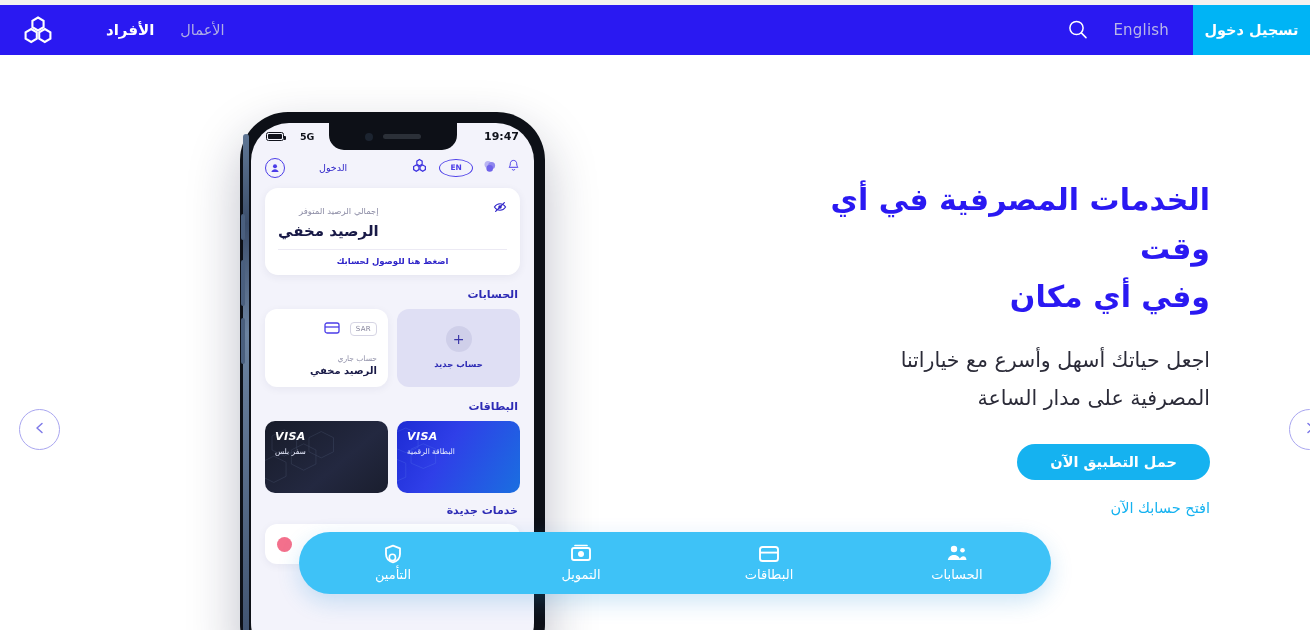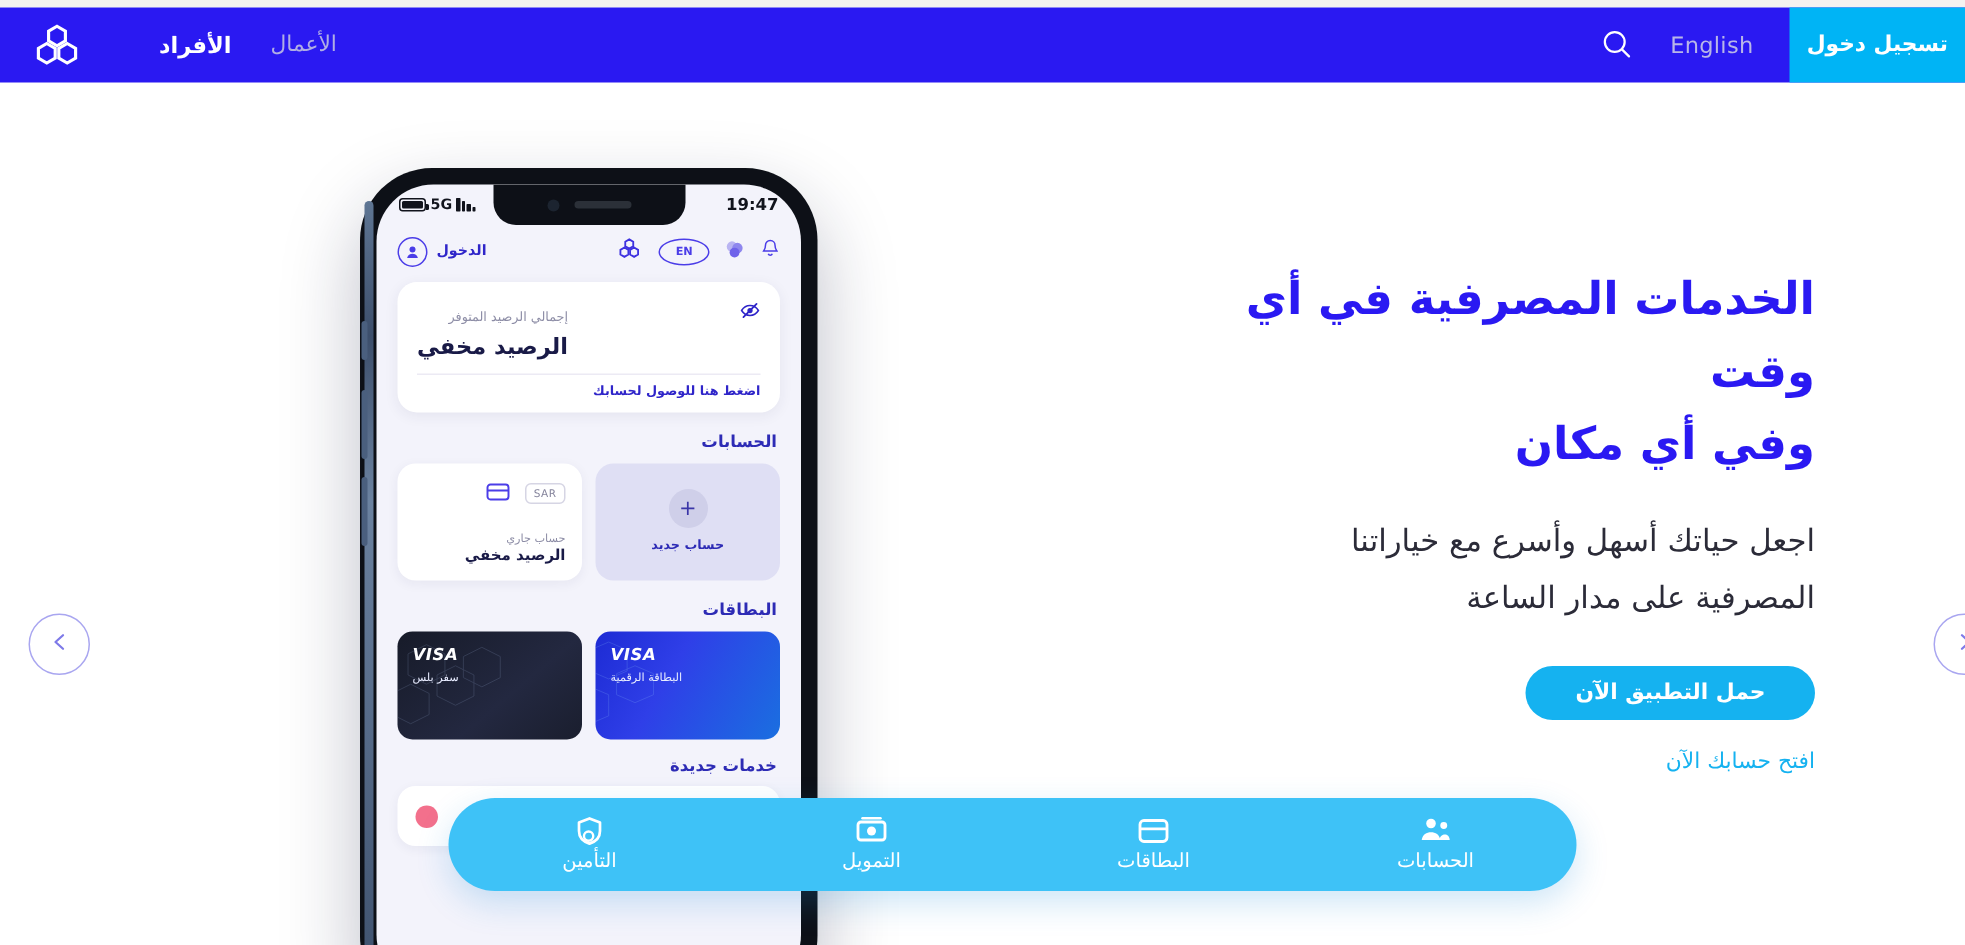--- a/index.html
+++ b/index.html
@@ -96,60 +96,60 @@
     display:flex; align-items:center; justify-content:center; gap:10px;
   }
   .notch .spk { width:38px; height:5px; border-radius:3px; background:#2b3038; }
   .notch .cam { width:8px; height:8px; border-radius:50%; background:#1c2430; }
 
   .statusbar {
     position:relative; height:27px; display:flex; align-items:center;
     justify-content:space-between; padding:0 15px; z-index:5;
   }
   .st-time { font-size:11px; font-weight:700; color:#11131c; }
-  .st-right { display:flex; align-items:center; gap:3px; }
+  .st-right { display:flex; align-items:center; gap:16px; }
   .st-5g { font-size:9.5px; font-weight:600; color:#11131c; }
   .bars { display:flex; align-items:flex-end; gap:1.3px; height:9px; }
   .bars i { width:2.2px; background:#11131c; border-radius:.5px; display:block; }
   .batt {
     width:18px; height:9px; border:1.2px solid #11131c; border-radius:2.5px;
     position:relative; padding:1px;
   }
   .batt::after{ content:""; position:absolute; right:-3px; top:2.5px; width:1.8px; height:4px;
     background:#11131c; border-radius:0 1px 1px 0;}
   .batt i { display:block; height:100%; background:#11131c; border-radius:1px; }
 
   .app-hdr {
     display:flex; align-items:center; justify-content:space-between;
     padding:6px 14px 9px 14px;
   }
   .ah-left { display:flex; align-items:center; gap:10px; }
   .ah-right { display:flex; align-items:center; gap:6px; }
-  .ah-login-txt { font-size:9.5px; color:#2f25c9; font-weight:700; }
+  .ah-login-txt { font-size:9.5px; color:#2f25c9; font-weight:400;margin-left:28px; }
   .circ-en {
     width:34px; height:18px; border-radius:50%; border:1.3px solid #4b3de8;
     font-size:7.5px; font-weight:700; color:#4b3de8;
     display:flex; align-items:center; justify-content:center; letter-spacing:-.2px;
   }
   .avatar-ic {
     width:20px; height:20px; border-radius:50%; border:1.4px solid #4b3de8;
     display:flex; align-items:center; justify-content:center;
   }
 
   .app-body { padding:0 14px; }
 
   .balance-card {
     background:#fff; border-radius:13px; padding:11px 13px 9px 13px;
     box-shadow:0 2px 9px rgba(40,40,90,.07);
   }
   .bc-top { display:flex; align-items:flex-start; justify-content:space-between; }
   .bc-label { font-size:8.5px; color:#8d8da6; }
   .bc-amount { font-size:15px; font-weight:700; color:#191a47; text-align:right; margin-top:4px; }
   .bc-div { height:1px; background:#eceaf4; margin:9px 0 6px 0; }
-  .bc-link { font-size:8.5px; color:#2f25c9; font-weight:700; text-align:right; cursor:pointer; }
+  .bc-link { font-size:8.5px; color:#2f25c9; font-weight:700; text-align:center; cursor:pointer; }
 
   .sec-title { font-size:11px; font-weight:700; color:#2d2bb5; margin:13px 2px 8px 2px; text-align:right; }
 
   .acct-row { display:flex; gap:9px; }
   .acct-card {
     flex:1; background:#fff; border-radius:12px; padding:10px 11px 11px 11px; height:78px;
     box-shadow:0 2px 8px rgba(40,40,90,.06); display:flex; flex-direction:column;
     justify-content:space-between;
   }
   .acct-card.new {

